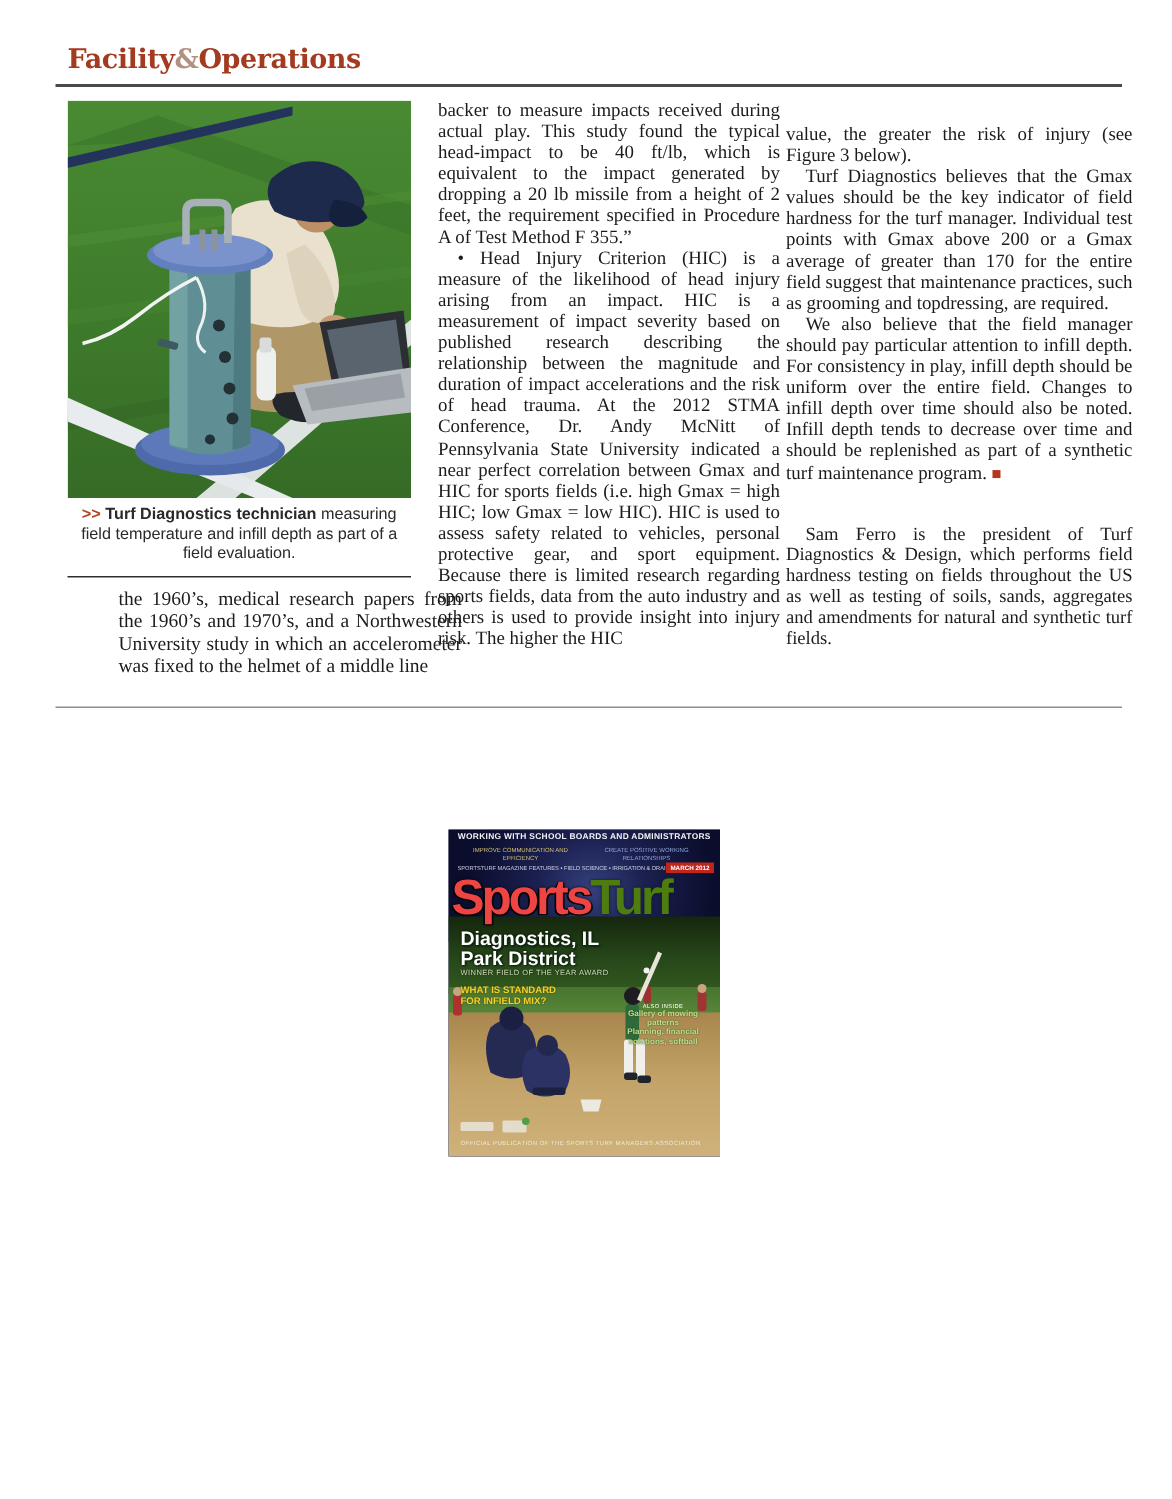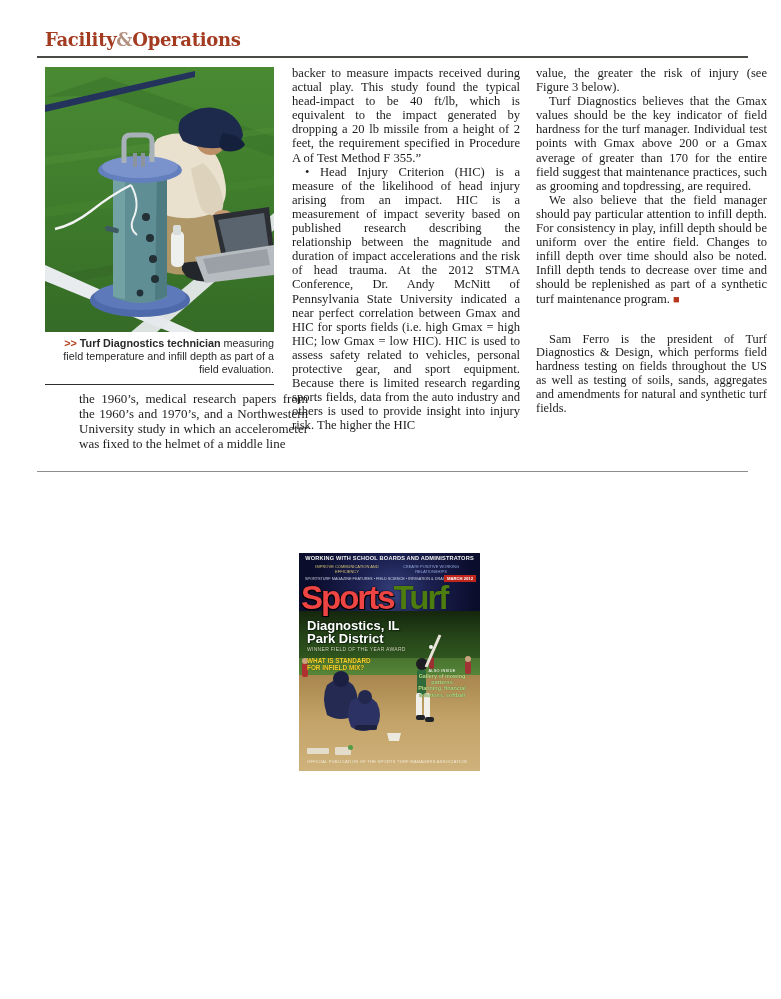--- a/index.html
+++ b/index.html
@@ -10,30 +10,30 @@
   .section-title{position:absolute;left:45px;top:29px;font-family:"DejaVu Serif",serif;
         font-weight:bold;font-size:18px;letter-spacing:-0.3px;color:#a33b20;}
   .section-title .amp{color:#b39180;}
   .header-rule{position:absolute;left:37px;top:56px;width:711px;height:2px;background:#4c4a47;}
 
   
   .col{position:absolute;top:66px;font-size:12.6px;line-height:14.1px;text-align:justify;}
   .col p{margin:0;}
   .col p.ind{text-indent:13px;}
   .col-mid{left:292px;width:228px;}
-  .col-right{left:536px;width:231px;}
+  .col-right{left:524px;width:231px;margin-top:16px;}
 
   
   .photo{position:absolute;left:45px;top:67px;width:229px;height:265px;overflow:hidden;}
   .photo svg{display:block;}
 
   
   .caption{position:absolute;left:45px;top:337px;width:229px;
         font-family:"Liberation Sans","DejaVu Sans",sans-serif;font-size:10.8px;
-        line-height:13.2px;color:#2a2a2a;text-align:right;}
+        line-height:13.2px;color:#2a2a2a;text-align:center;}
   .caption .arrows{color:#b5421f;font-weight:bold;margin-right:3px;}
   .caption .cap-bold{font-weight:bold;}
   .caption-rule{position:absolute;left:45px;top:384px;width:229px;height:1px;background:#2e2e2e;}
   .left-para{position:absolute;left:55px;top:391px;width:229px;font-size:13px;
         line-height:15px;text-align:justify;margin-left:24px;}
   .left-para p{margin:0;}
 
   .endmark{color:#b5361c;font-size:11px;}
   .bio{margin-top:27px !important;font-size:12.4px;line-height:13.8px;}
 

